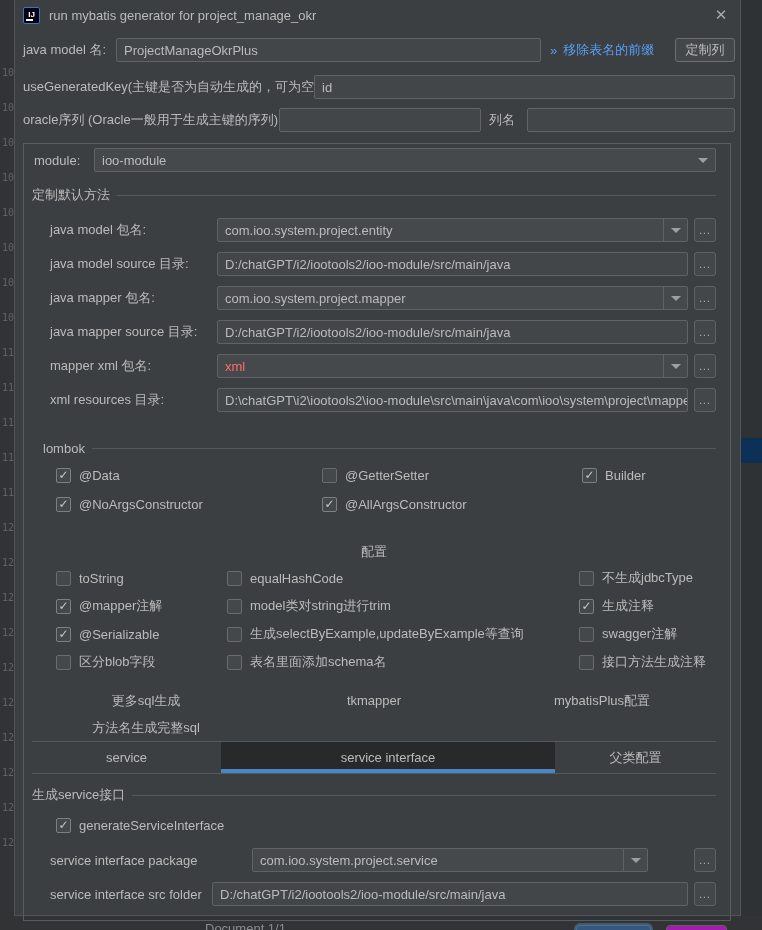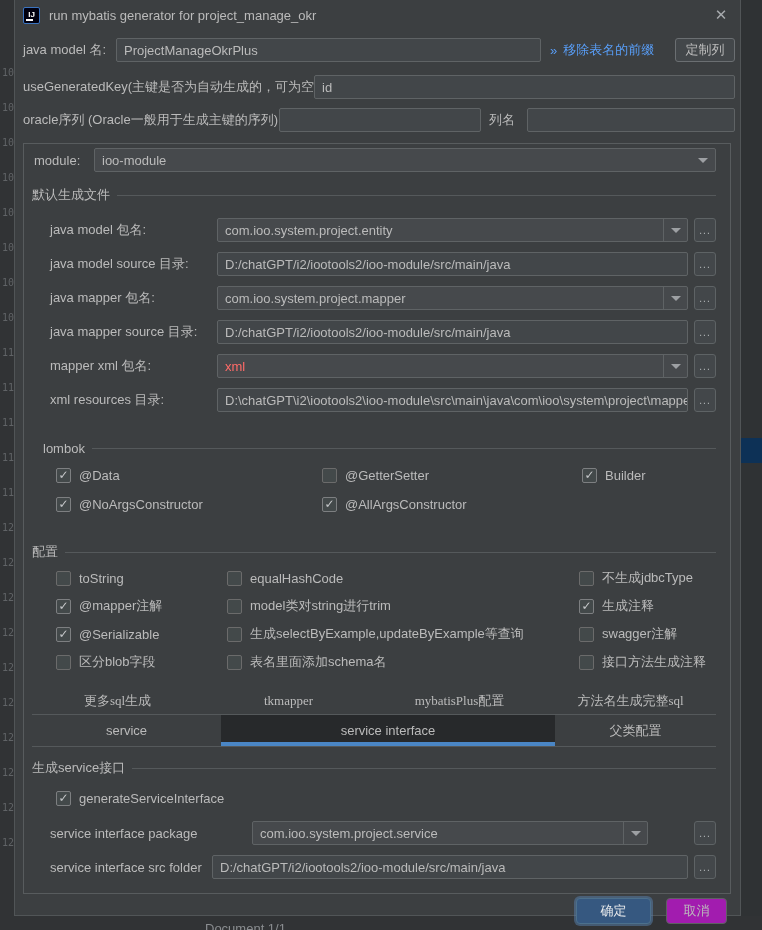--- a/index.html
+++ b/index.html
@@ -125,21 +125,21 @@
   .lombok-grid {
     display:grid; grid-template-columns:266px 260px 1fr; row-gap:11px;
     margin:9px 0 0 24px;
   }
   .config-grid {
     display:grid; grid-template-columns:171px 352px 1fr; row-gap:10px;
     margin:8px 0 0 24px;
   }
 
   
-  .tabs1 { display:grid; grid-template-columns:repeat(4,1fr); margin-top:16px;font-family:Liberation Serif, serif; }
+  .tabs1 { display:grid; grid-template-columns:repeat(3,1fr); margin-top:16px; }
   .tab {
     height:27px; display:flex; align-items:center; justify-content:center;
     color:#bbbbbb; white-space:nowrap;
   }
   .tabs2 {
     display:grid; grid-template-columns:189px 334px 1fr;
     border-top:1px solid #55595b; border-bottom:1px solid #55595b;
   }
   .tab2 {
     height:31px; display:flex; align-items:center; justify-content:center;
@@ -258,21 +258,21 @@
         <span class="lbl mod-lbl">module:</span>
         <div class="combo mod-combo">
           <span class="cval">ioo-module</span>
           <span class="arrow">
               <i class="tri"></i>
             </span>
         </div>
       </div>
 
       <div class="sec-head" style="margin-top:14px;">
-        <span class="sec-title">默认生成文件</span>
+        <span class="sec-title">定制默认方法</span>
         <span class="sec-line"></span>
       </div>
 
       <div class="frow" style="margin-top:14px;">
         <span class="lbl flabel">java model 包名:</span>
         <div class="fwrap">
           <div class="combo">
             <span class="cval">com.ioo.system.project.entity</span>
             <span class="arrow sep">
                 <i class="tri"></i>
@@ -353,21 +353,21 @@
         <label class="cb-item">
           <span class="cb checked"></span>
           <span>@NoArgsConstructor</span>
         </label>
         <label class="cb-item">
           <span class="cb checked"></span>
           <span>@AllArgsConstructor</span>
         </label>
       </div>
 
-      <div class="sec-head" style="margin-top:30px;">
+      <div class="sec-head" style="margin-top:30px;flex-direction:column;">
         <span class="sec-title">配置</span>
         <span class="sec-line"></span>
       </div>
 
       <div class="config-grid">
         <label class="cb-item">
           <span class="cb"></span>
           <span>toString</span>
         </label>
         <label class="cb-item">

